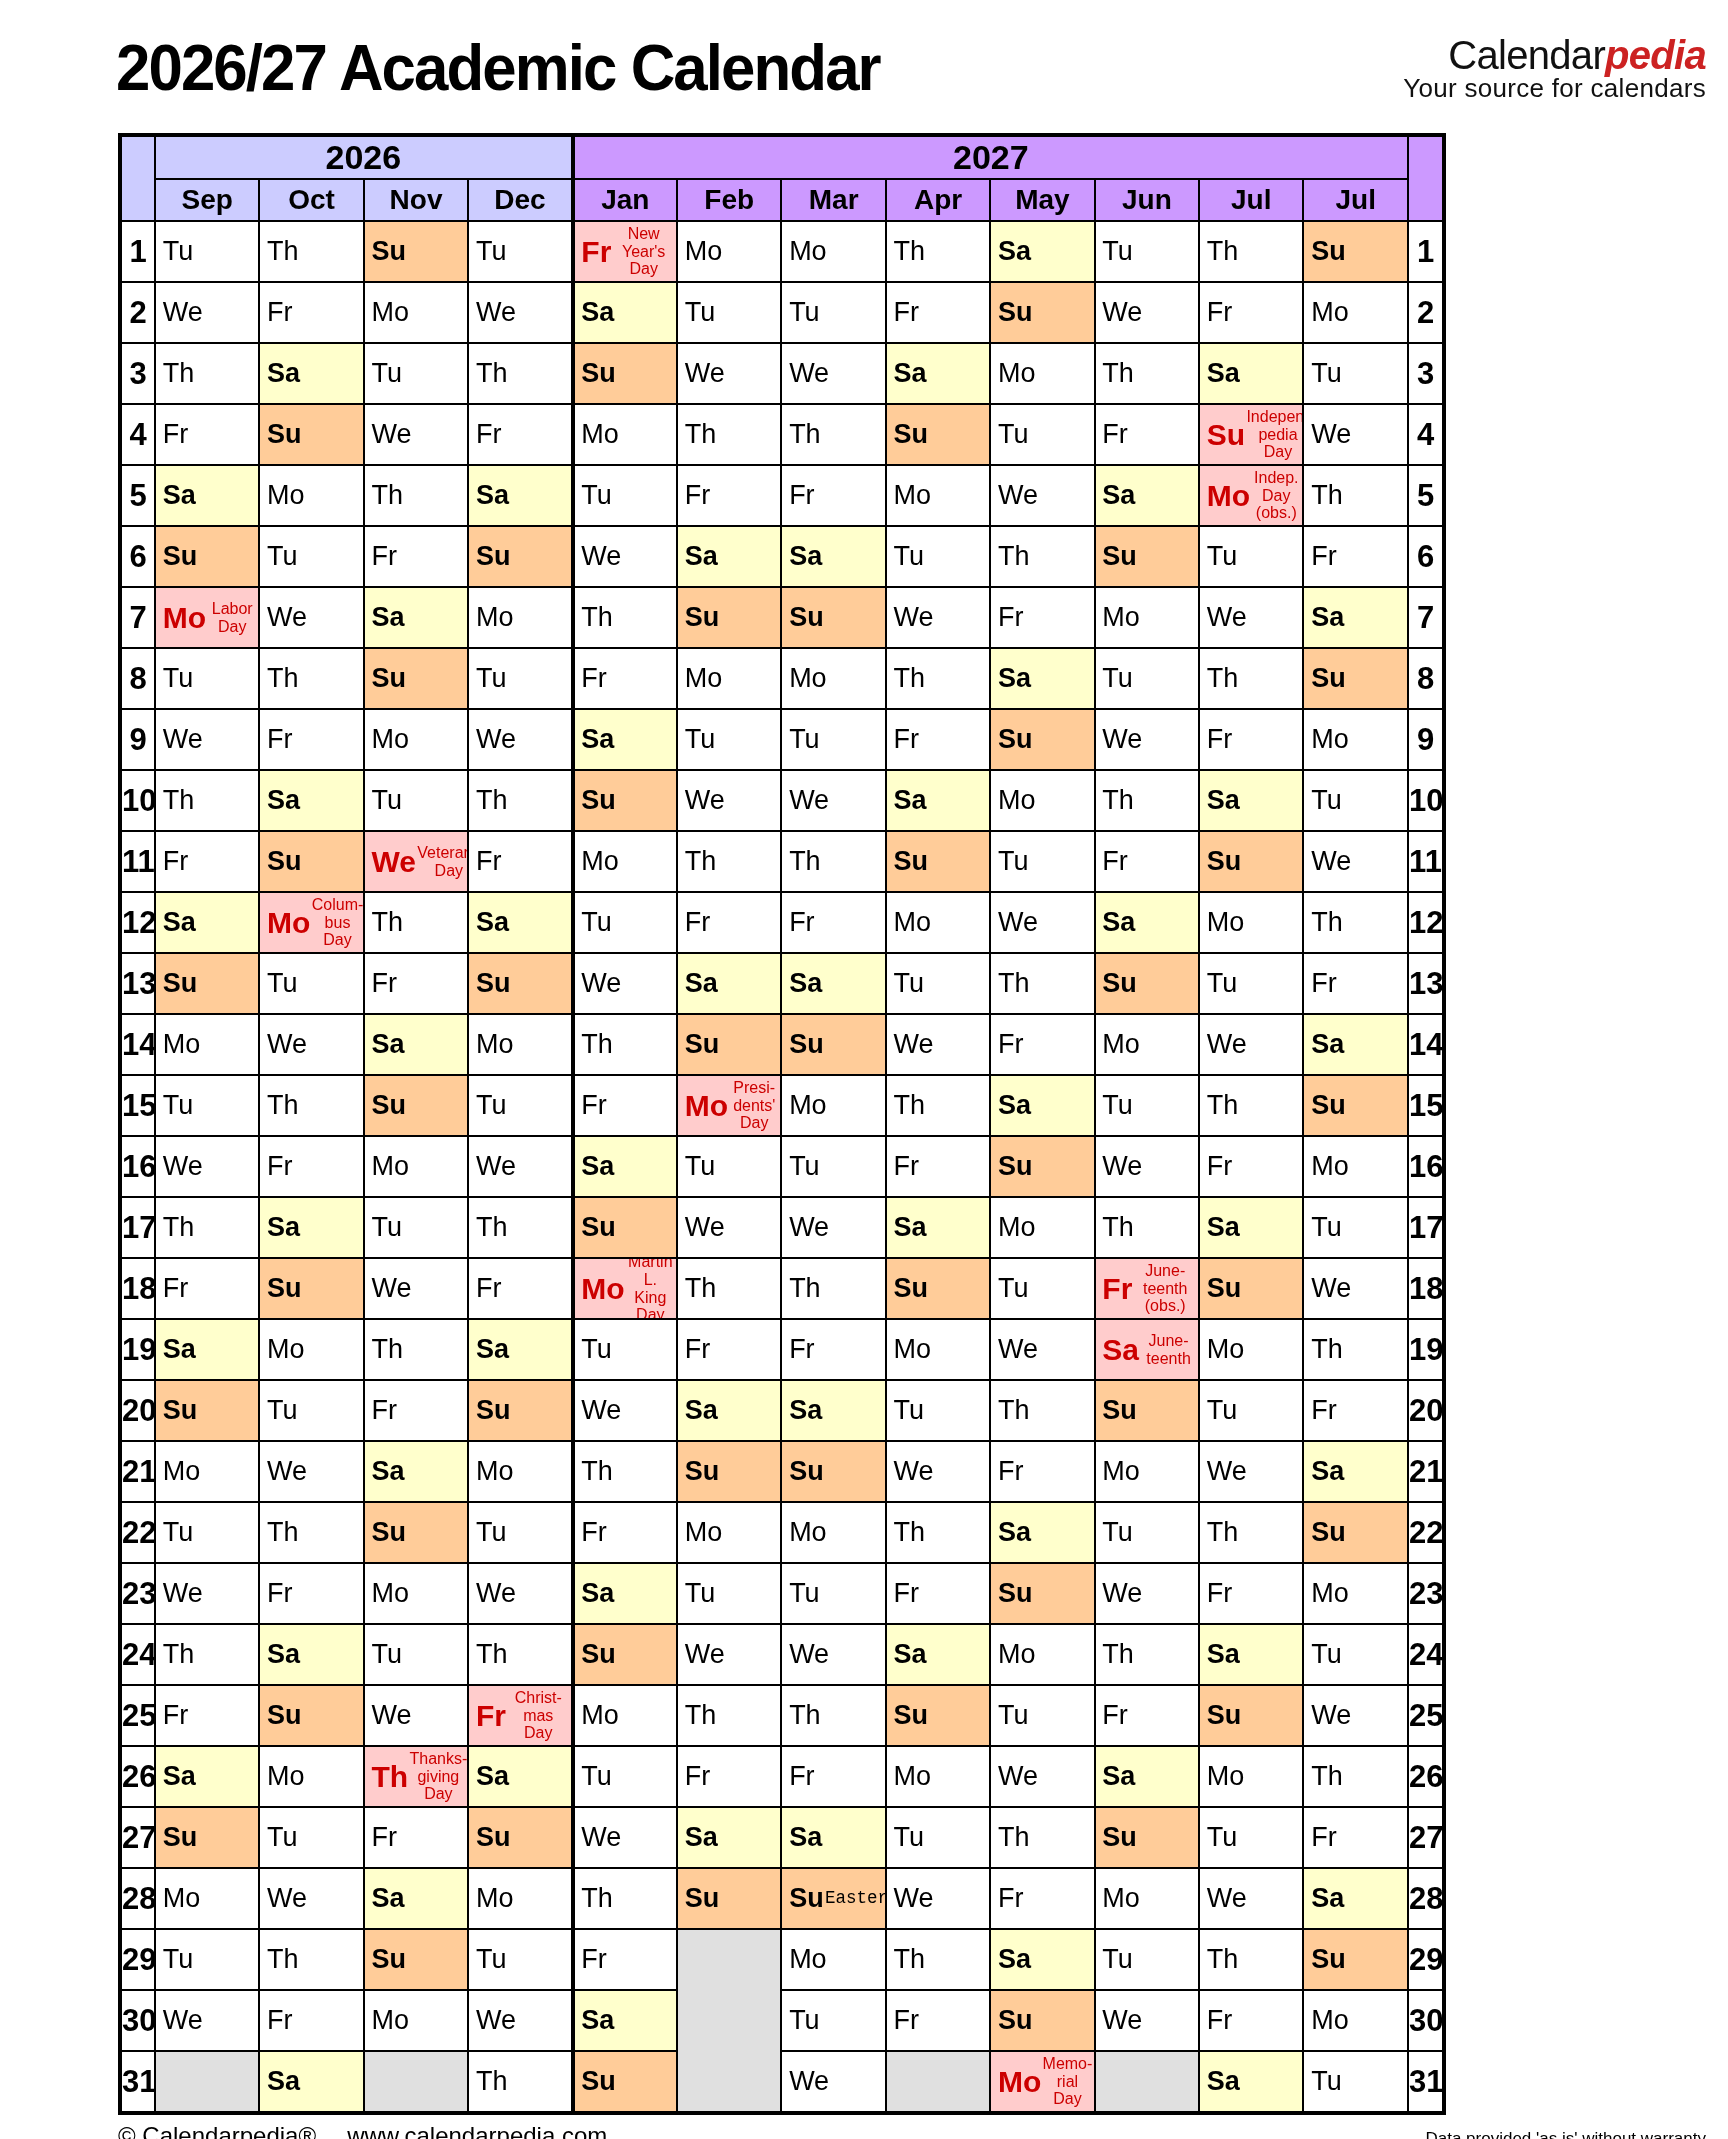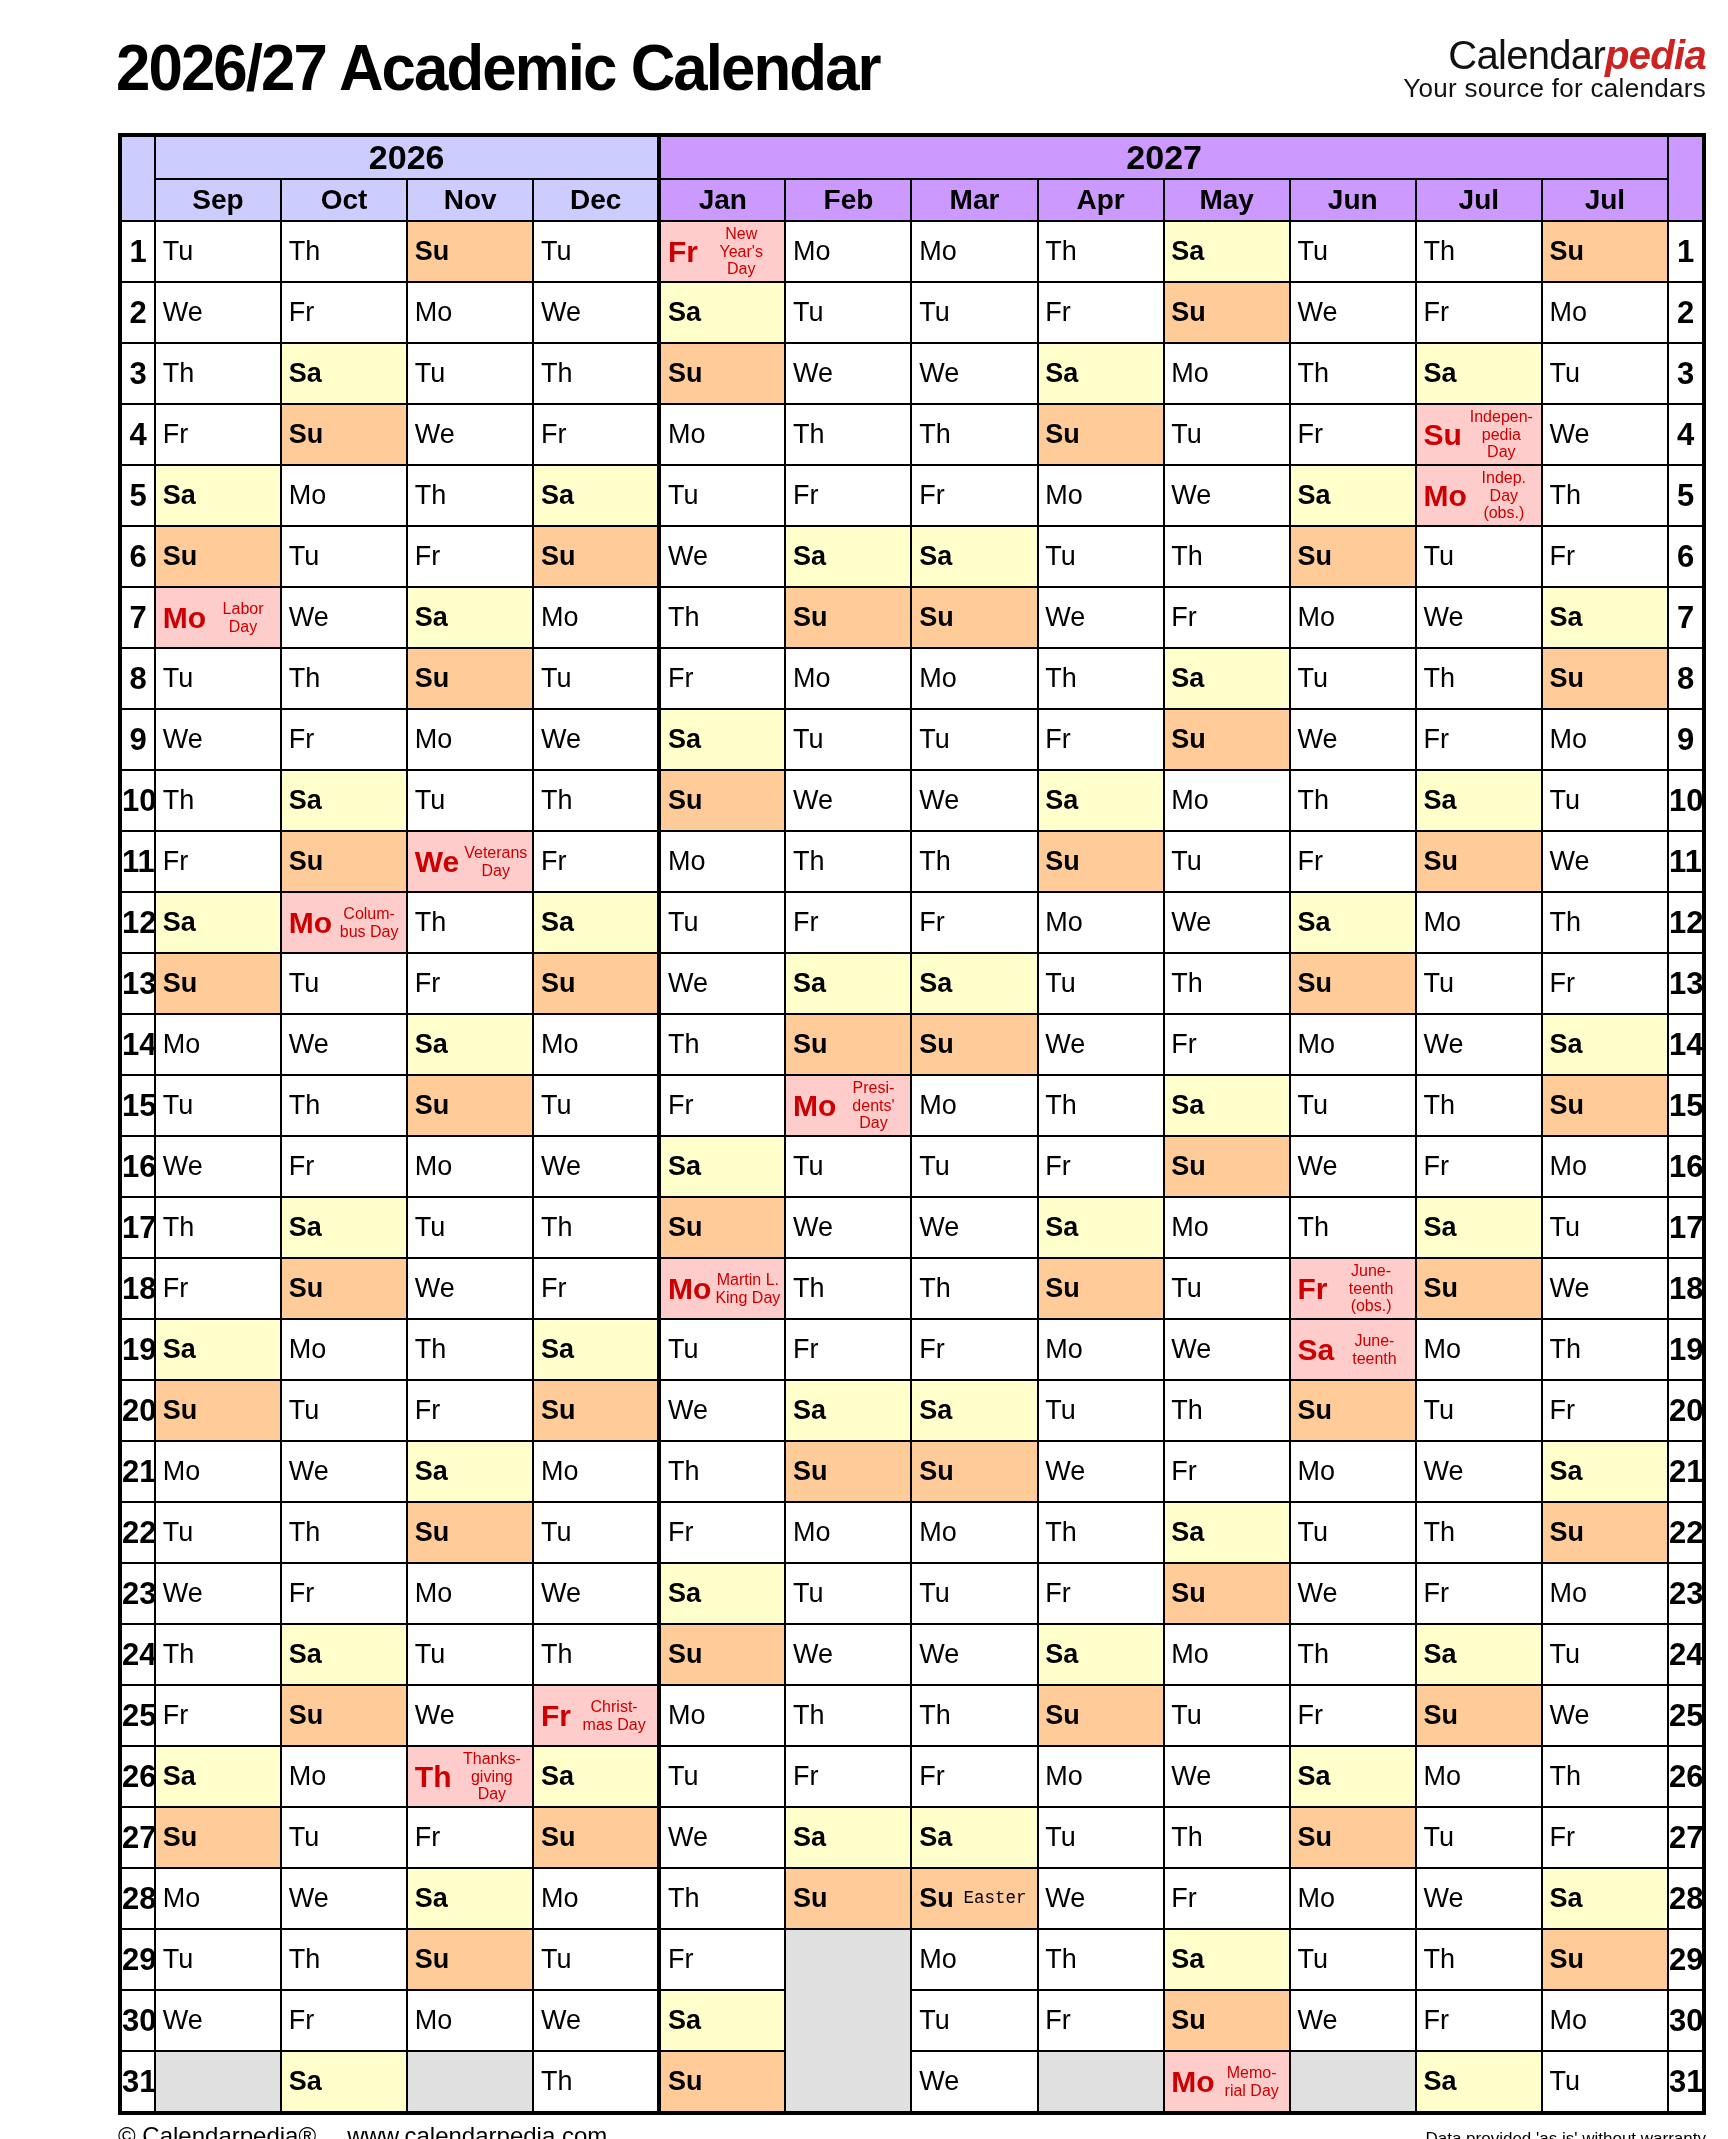--- a/index.html
+++ b/index.html
@@ -10,21 +10,21 @@
   .hdr{position:relative;height:133px;}
   .title{position:absolute;left:69px;top:30px;margin:0;font-size:65px;font-weight:bold;
          letter-spacing:-2px;white-space:nowrap;transform:scaleX(.95);transform-origin:left center;}
   .logo{position:absolute;right:69px;top:35px;text-align:right;line-height:1;}
   .logo .l1{font-size:40px;letter-spacing:-0.7px;}
   .logo .black{color:#111;}
   .logo .red{color:#cc2222;font-weight:bold;font-style:italic;}
   .logo .tagline{font-size:26px;letter-spacing:0.3px;color:#111;}
 
   
-  table.cal{margin-left:71px;width:1588px;table-layout:fixed;border-collapse:collapse;
+  table.cal{margin-left:71px;width:1328px;table-layout:fixed;border-collapse:collapse;
             border:4px solid #000;}
   table.cal td{border:2px solid #000;padding:0;overflow:hidden;vertical-align:middle;}
   col.numL{width:35px;} col.numR{width:36px;}
   tr.h-year{height:44px;} tr.h-mon{height:42px;} tr.dr{height:59px;}
 
   .lav{background:#ccccff;} .pur{background:#cc99ff;}
   .sa{background:#ffffcc;} .su{background:#ffcc99;}
   .hol{background:#ffcccc;} .gray{background:#e0e0e0;}
   .yb{border-left:4px solid #000 !important;}
 

